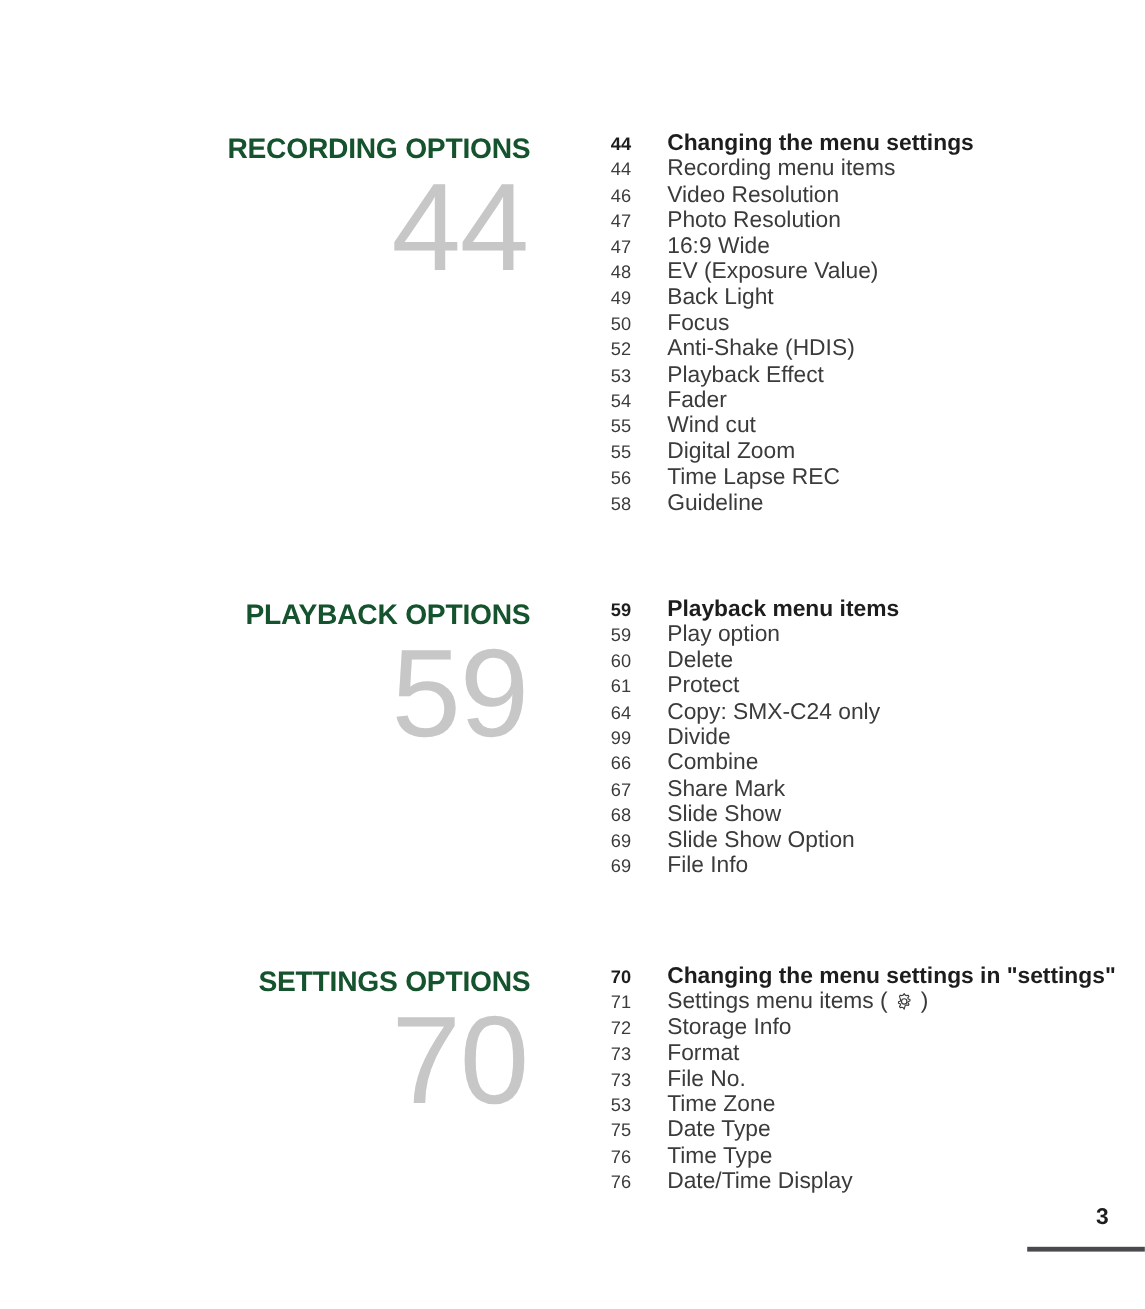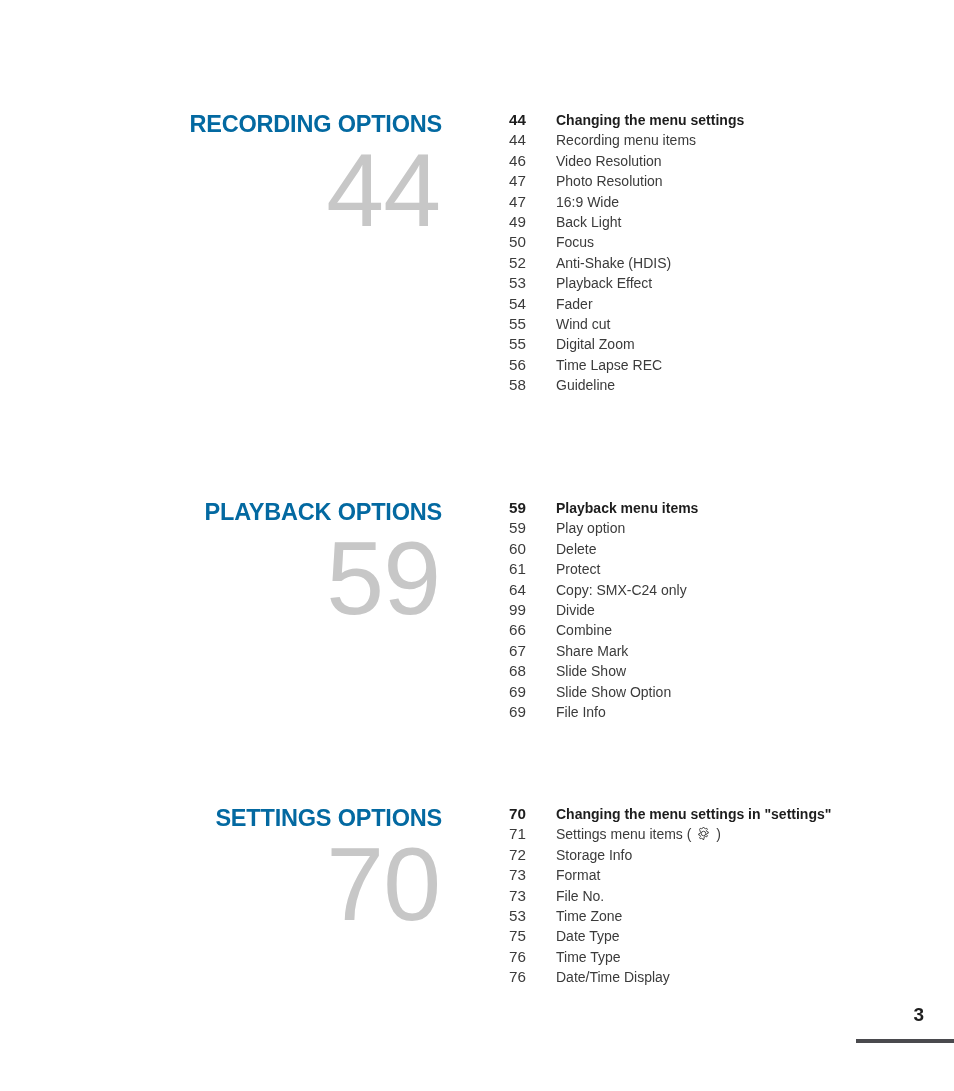--- a/index.html
+++ b/index.html
@@ -39,21 +39,21 @@
     position: absolute;
     left: 120px;
     top: 0;
     width: 322px;
     text-align: right;
   }
   .section-title {
     font-size: 23.5px;
     font-weight: bold;
     letter-spacing: -0.2px;
-    color: #0369a1;
+    color: #14532d;
     line-height: 28px;
     white-space: nowrap;
     margin: 0;
   }
   .section-bignum {
     font-size: 104px;
     font-weight: 300;
     line-height: 96px;
     color: #c7c7c7;
     letter-spacing: -1px;
@@ -77,21 +77,21 @@
     line-height: 20.4px;
     white-space: nowrap;
   }
   .toc-page {
     width: 47px;
     flex: 0 0 47px;
     font-size: 15.2px;
     color: #3b3b3b;
   }
   .toc-label {
-    font-size: 14px;
+    font-size: 19px;
     color: #3b3b3b;
   }
   .toc-row.is-bold .toc-page,
   .toc-row.is-bold .toc-label {
     font-weight: bold;
     color: #1d1d1d;
   }
 
   
   .brand-i {
@@ -163,20 +163,24 @@
           </div>
           <div class="toc-row">
             <span class="toc-page">47</span>
             <span class="toc-label">Photo Resolution</span>
           </div>
           <div class="toc-row">
             <span class="toc-page">47</span>
             <span class="toc-label">16:9 Wide</span>
           </div>
           <div class="toc-row">
+            <span class="toc-page">48</span>
+            <span class="toc-label">EV (Exposure Value)</span>
+          </div>
+          <div class="toc-row">
             <span class="toc-page">49</span>
             <span class="toc-label">Back Light</span>
           </div>
           <div class="toc-row">
             <span class="toc-page">50</span>
             <span class="toc-label">Focus</span>
           </div>
           <div class="toc-row">
             <span class="toc-page">52</span>
             <span class="toc-label">Anti-Shake (HDIS)</span>

